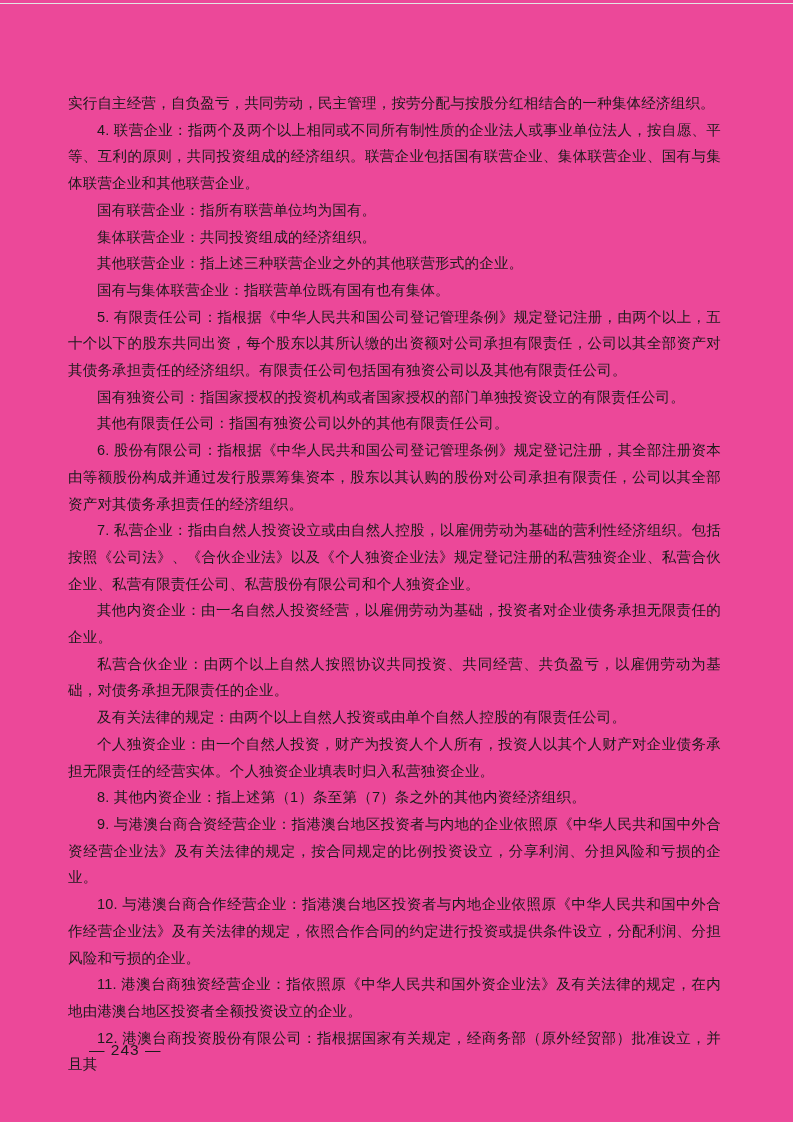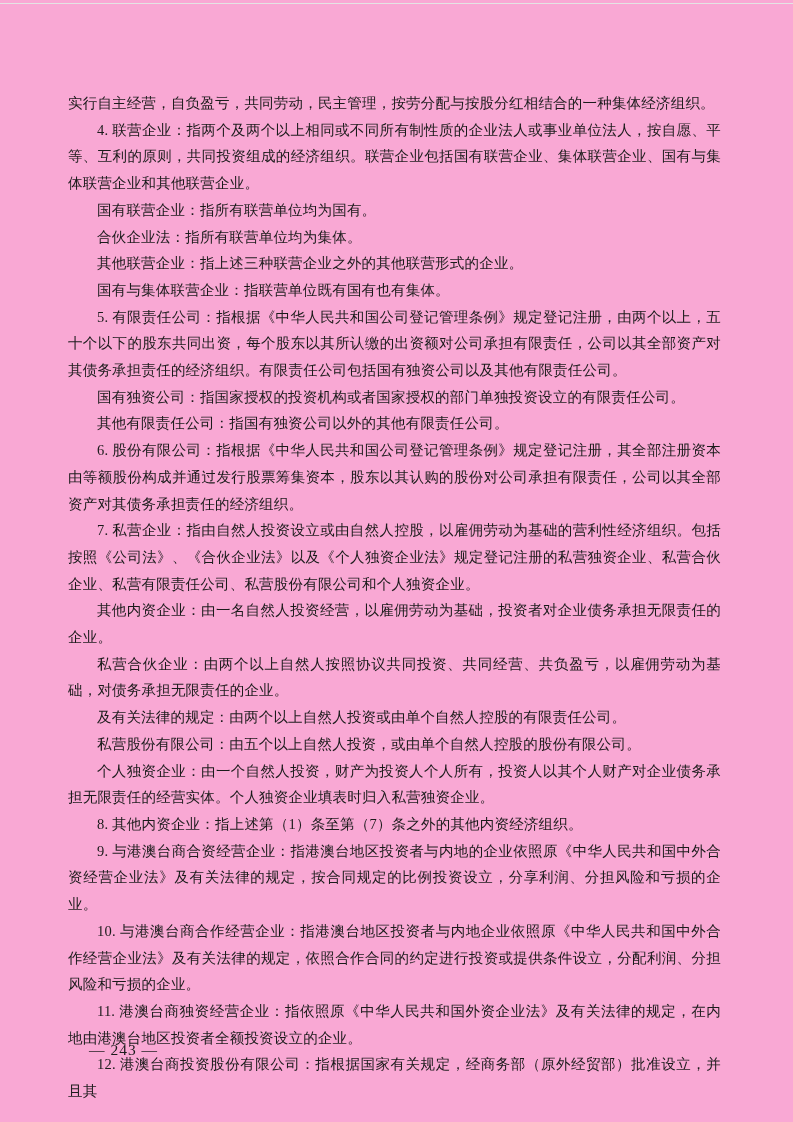--- a/index.html
+++ b/index.html
@@ -4,22 +4,22 @@
 <style>
   html, body {
     margin: 0;
     padding: 0;
     background: #ffffff;
   }
   .page {
     position: relative;
     width: 793px;
     height: 1122px;
-    background: #f9a8d4;
-    font-family: Liberation Serif, serif;
+    background: #ec4899;
+    font-family: Liberation Sans, sans-serif;
     color: #1b1b1b;
     overflow: hidden;
   }
   .scan-line {
     position: absolute;
     top: 3px;
     left: 0;
     width: 100%;
     height: 1px;
     background: #e4e4e4;
@@ -52,32 +52,31 @@
 </style>
 </head>
 <body>
 
 <div class="page">
   <div class="scan-line"></div>
   <div class="text-block">
       <p class="para">实行自主经营，自负盈亏，共同劳动，民主管理，按劳分配与按股分红相结合的一种集体经济组织。</p>
       <p class="para indent">4. 联营企业：指两个及两个以上相同或不同所有制性质的企业法人或事业单位法人，按自愿、平等、互利的原则，共同投资组成的经济组织。联营企业包括国有联营企业、集体联营企业、国有与集体联营企业和其他联营企业。</p>
       <p class="para indent">国有联营企业：指所有联营单位均为国有。</p>
-      <p class="para indent">合伙企业法：指所有联营单位均为集体。</p>
+      <p class="para indent">集体联营企业：共同投资组成的经济组织。</p>
       <p class="para indent">其他联营企业：指上述三种联营企业之外的其他联营形式的企业。</p>
       <p class="para indent">国有与集体联营企业：指联营单位既有国有也有集体。</p>
       <p class="para indent">5. 有限责任公司：指根据《中华人民共和国公司登记管理条例》规定登记注册，由两个以上，五十个以下的股东共同出资，每个股东以其所认缴的出资额对公司承担有限责任，公司以其全部资产对其债务承担责任的经济组织。有限责任公司包括国有独资公司以及其他有限责任公司。</p>
       <p class="para indent">国有独资公司：指国家授权的投资机构或者国家授权的部门单独投资设立的有限责任公司。</p>
       <p class="para indent">其他有限责任公司：指国有独资公司以外的其他有限责任公司。</p>
       <p class="para indent">6. 股份有限公司：指根据《中华人民共和国公司登记管理条例》规定登记注册，其全部注册资本由等额股份构成并通过发行股票筹集资本，股东以其认购的股份对公司承担有限责任，公司以其全部资产对其债务承担责任的经济组织。</p>
       <p class="para indent">7. 私营企业：指由自然人投资设立或由自然人控股，以雇佣劳动为基础的营利性经济组织。包括按照《公司法》、《合伙企业法》以及《个人独资企业法》规定登记注册的私营独资企业、私营合伙企业、私营有限责任公司、私营股份有限公司和个人独资企业。</p>
       <p class="para indent">其他内资企业：由一名自然人投资经营，以雇佣劳动为基础，投资者对企业债务承担无限责任的企业。</p>
       <p class="para indent">私营合伙企业：由两个以上自然人按照协议共同投资、共同经营、共负盈亏，以雇佣劳动为基础，对债务承担无限责任的企业。</p>
       <p class="para indent">及有关法律的规定：由两个以上自然人投资或由单个自然人控股的有限责任公司。</p>
-      <p class="para indent">私营股份有限公司：由五个以上自然人投资，或由单个自然人控股的股份有限公司。</p>
       <p class="para indent">个人独资企业：由一个自然人投资，财产为投资人个人所有，投资人以其个人财产对企业债务承担无限责任的经营实体。个人独资企业填表时归入私营独资企业。</p>
       <p class="para indent">8. 其他内资企业：指上述第（1）条至第（7）条之外的其他内资经济组织。</p>
       <p class="para indent">9. 与港澳台商合资经营企业：指港澳台地区投资者与内地的企业依照原《中华人民共和国中外合资经营企业法》及有关法律的规定，按合同规定的比例投资设立，分享利润、分担风险和亏损的企业。</p>
       <p class="para indent">10. 与港澳台商合作经营企业：指港澳台地区投资者与内地企业依照原《中华人民共和国中外合作经营企业法》及有关法律的规定，依照合作合同的约定进行投资或提供条件设立，分配利润、分担风险和亏损的企业。</p>
       <p class="para indent">11. 港澳台商独资经营企业：指依照原《中华人民共和国外资企业法》及有关法律的规定，在内地由港澳台地区投资者全额投资设立的企业。</p>
       <p class="para indent">12. 港澳台商投资股份有限公司：指根据国家有关规定，经商务部（原外经贸部）批准设立，并且其</p>
     </div>
   <div class="footer">— 243 —</div>
 </div>
 

